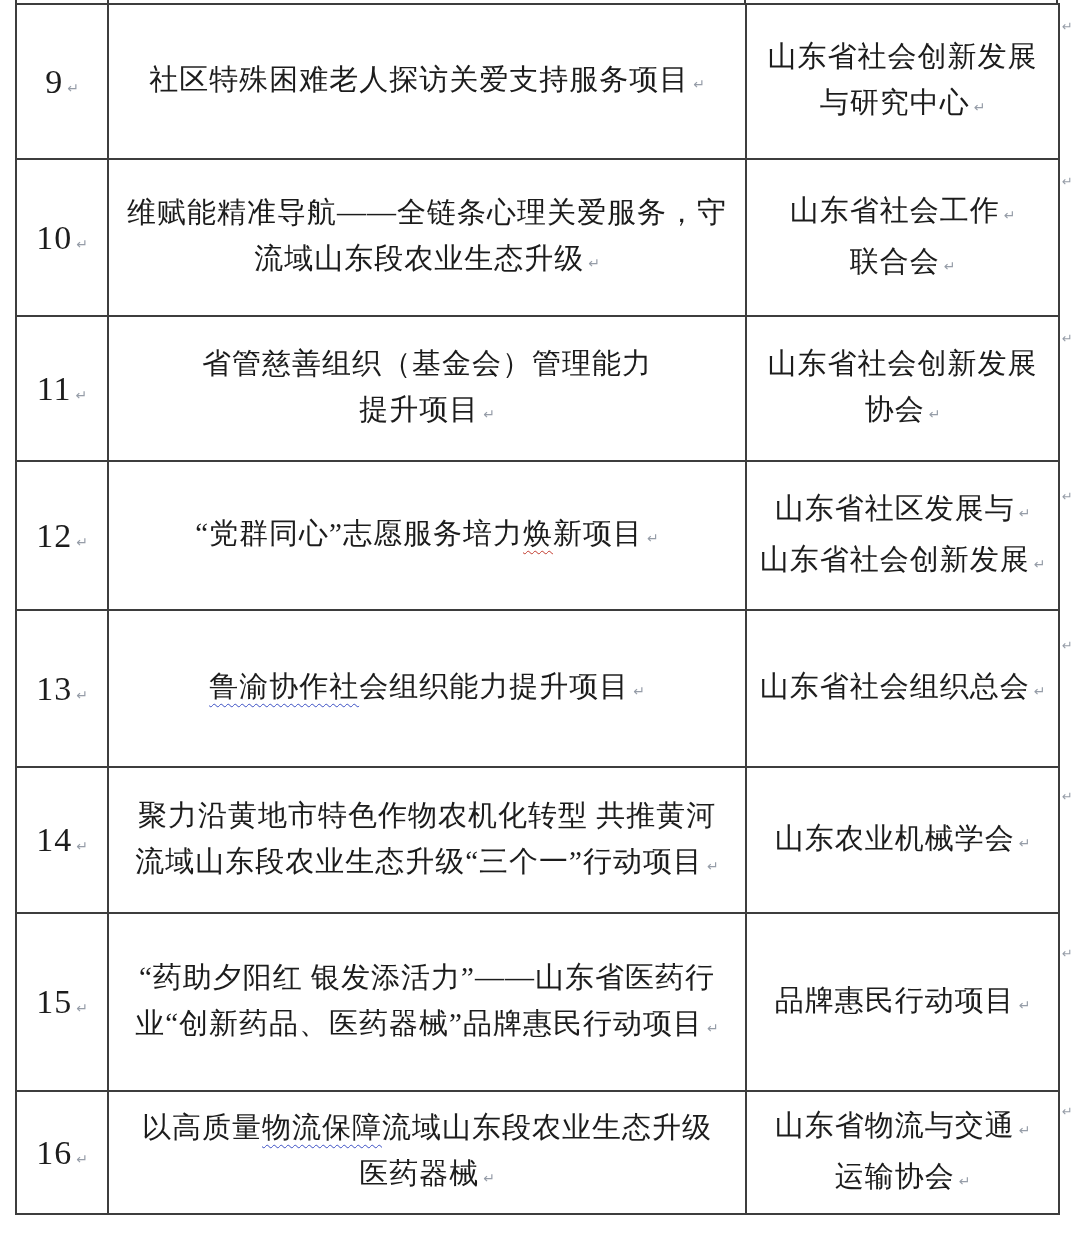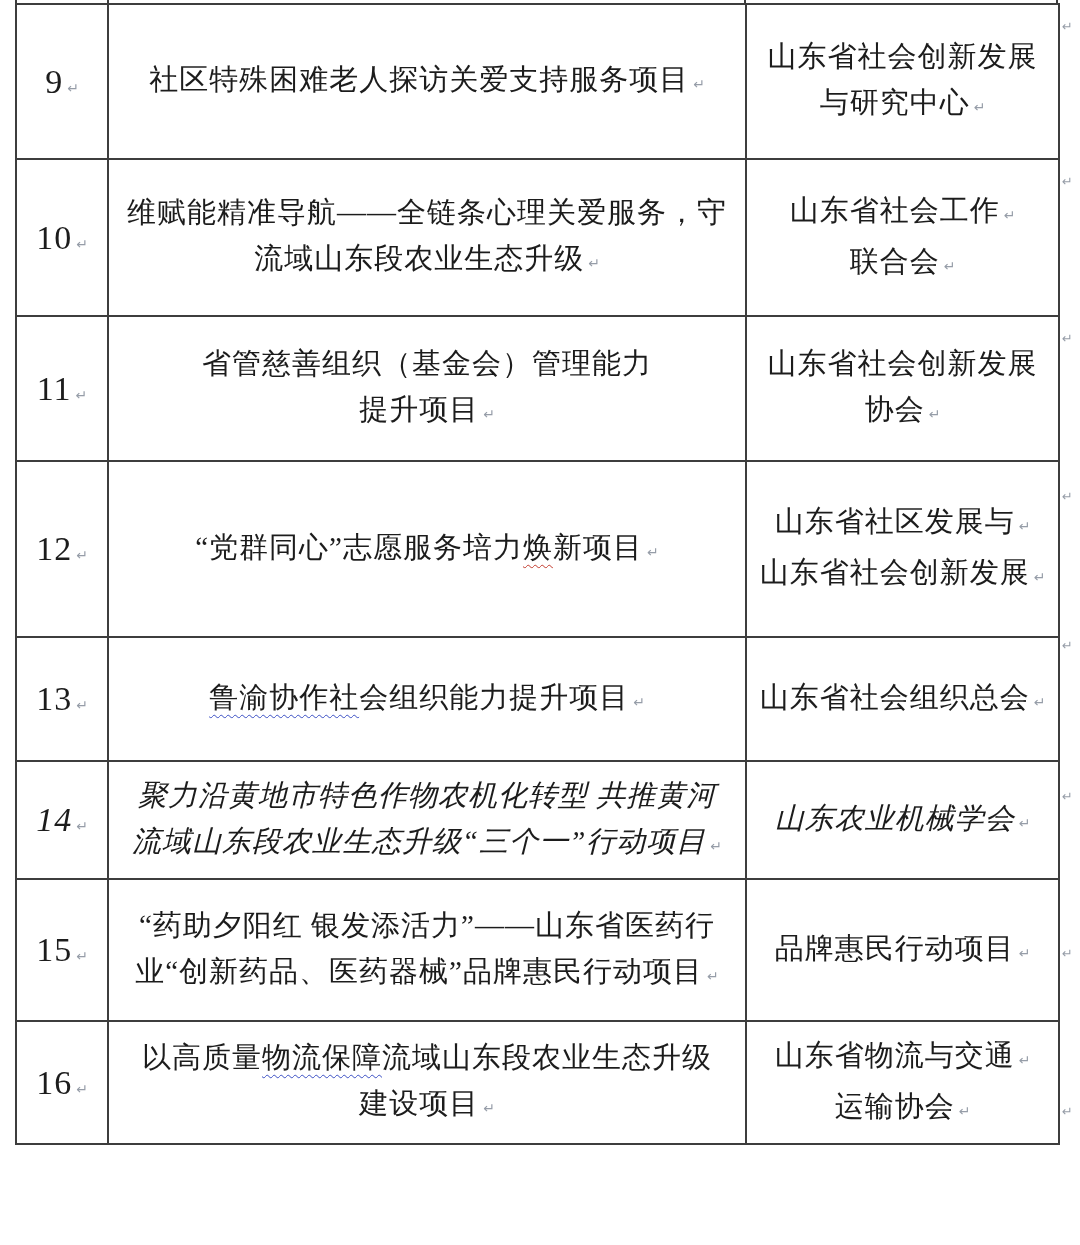--- a/index.html
+++ b/index.html
@@ -86,64 +86,64 @@
         <td class="c-num"><span class="num-text">11</span><span class="cell-mark">↵</span></td>
         <td class="c-project">
           <div class="tline"><span>省管慈善组织（基金会）管理能力</span></div>
           <div class="tline"><span>提升项目</span><span class="cell-mark">↵</span></div>
         </td>
         <td class="c-org">
           <div class="tline"><span>山东省社会创新发展</span></div>
           <div class="tline"><span>协会</span><span class="cell-mark">↵</span></div>
         </td>
       </tr>
-      <tr style="height: 176px;">
+      <tr style="height: 149px;">
         <td class="c-num"><span class="num-text">12</span><span class="cell-mark">↵</span></td>
         <td class="c-project">
           <div class="tline"><span>“党群同心”志愿服务培力</span><span class="wavy-red">焕</span><span>新项目</span><span class="cell-mark">↵</span></div>
         </td>
         <td class="c-org">
           <div class="tline"><span>山东省社区发展与</span><span class="cell-mark">↵</span></div>
           <div class="tline"><span>山东省社会创新发展</span><span class="cell-mark">↵</span></div>
         </td>
       </tr>
-      <tr style="height: 124px;">
+      <tr style="height: 157px;">
         <td class="c-num"><span class="num-text">13</span><span class="cell-mark">↵</span></td>
         <td class="c-project">
           <div class="tline"><span class="wavy-blue">鲁渝协作社</span><span>会组织能力提升项目</span><span class="cell-mark">↵</span></div>
         </td>
         <td class="c-org">
           <div class="tline"><span>山东省社会组织总会</span><span class="cell-mark">↵</span></div>
         </td>
       </tr>
-      <tr style="height: 118px; font-style: italic;">
+      <tr style="height: 146px;">
         <td class="c-num"><span class="num-text">14</span><span class="cell-mark">↵</span></td>
         <td class="c-project">
           <div class="tline"><span>聚力沿黄地市特色作物农机化转型 共推黄河</span></div>
           <div class="tline"><span>流域山东段农业生态升级“三个一”行动项目</span><span class="cell-mark">↵</span></div>
         </td>
         <td class="c-org">
           <div class="tline"><span>山东农业机械学会</span><span class="cell-mark">↵</span></div>
         </td>
       </tr>
-      <tr style="height: 142px;">
+      <tr style="height: 178px;">
         <td class="c-num"><span class="num-text">15</span><span class="cell-mark">↵</span></td>
         <td class="c-project">
           <div class="tline"><span>“药助夕阳红 银发添活力”——山东省医药行</span></div>
           <div class="tline"><span>业“创新药品、医药器械”品牌惠民行动项目</span><span class="cell-mark">↵</span></div>
         </td>
         <td class="c-org">
           <div class="tline"><span>品牌惠民行动项目</span><span class="cell-mark">↵</span></div>
         </td>
       </tr>
       <tr style="height: 123px; border-radius: 23px;">
         <td class="c-num"><span class="num-text">16</span><span class="cell-mark">↵</span></td>
         <td class="c-project">
           <div class="tline"><span>以高质量</span><span class="wavy-blue">物流保障</span><span>流域山东段农业生态升级</span></div>
-          <div class="tline"><span>建设项目</span><span class="cell-mark">↵</span></div>
+          <div class="tline"><span>医药器械</span><span class="cell-mark">↵</span></div>
         </td>
         <td class="c-org">
           <div class="tline"><span>山东省物流与交通</span><span class="cell-mark">↵</span></div>
           <div class="tline"><span>运输协会</span><span class="cell-mark">↵</span></div>
         </td>
       </tr>
     </tbody>
 </table>
 
 <span class="row-end-mark" style="top: 19px;">↵</span>

